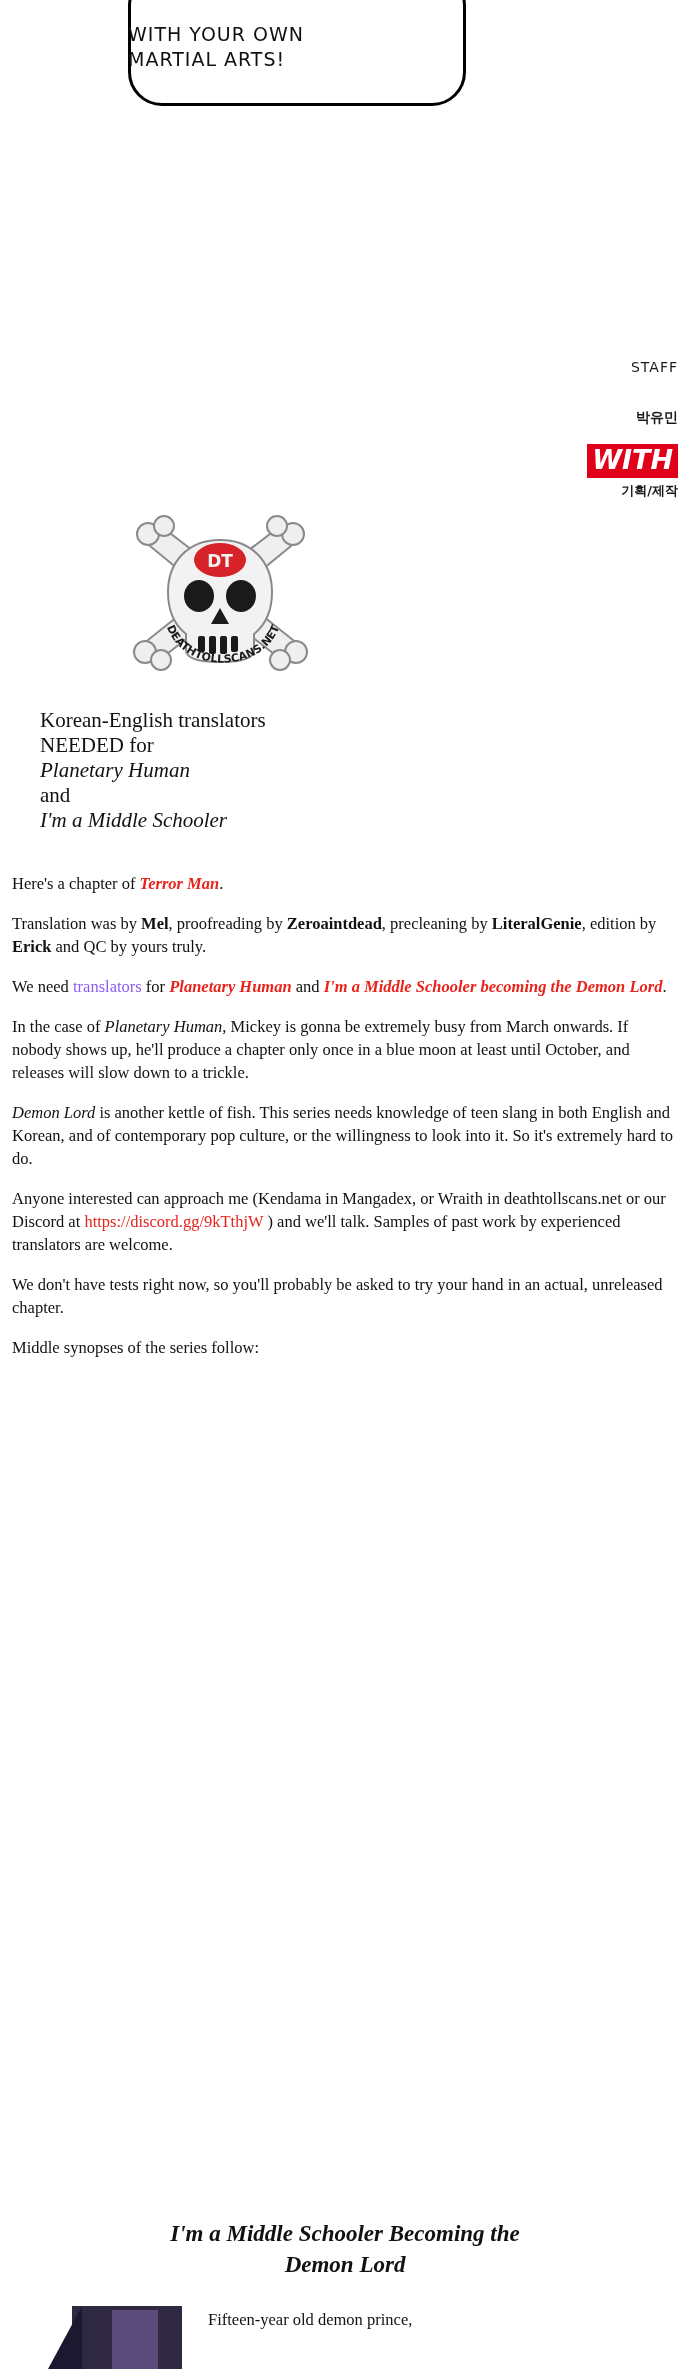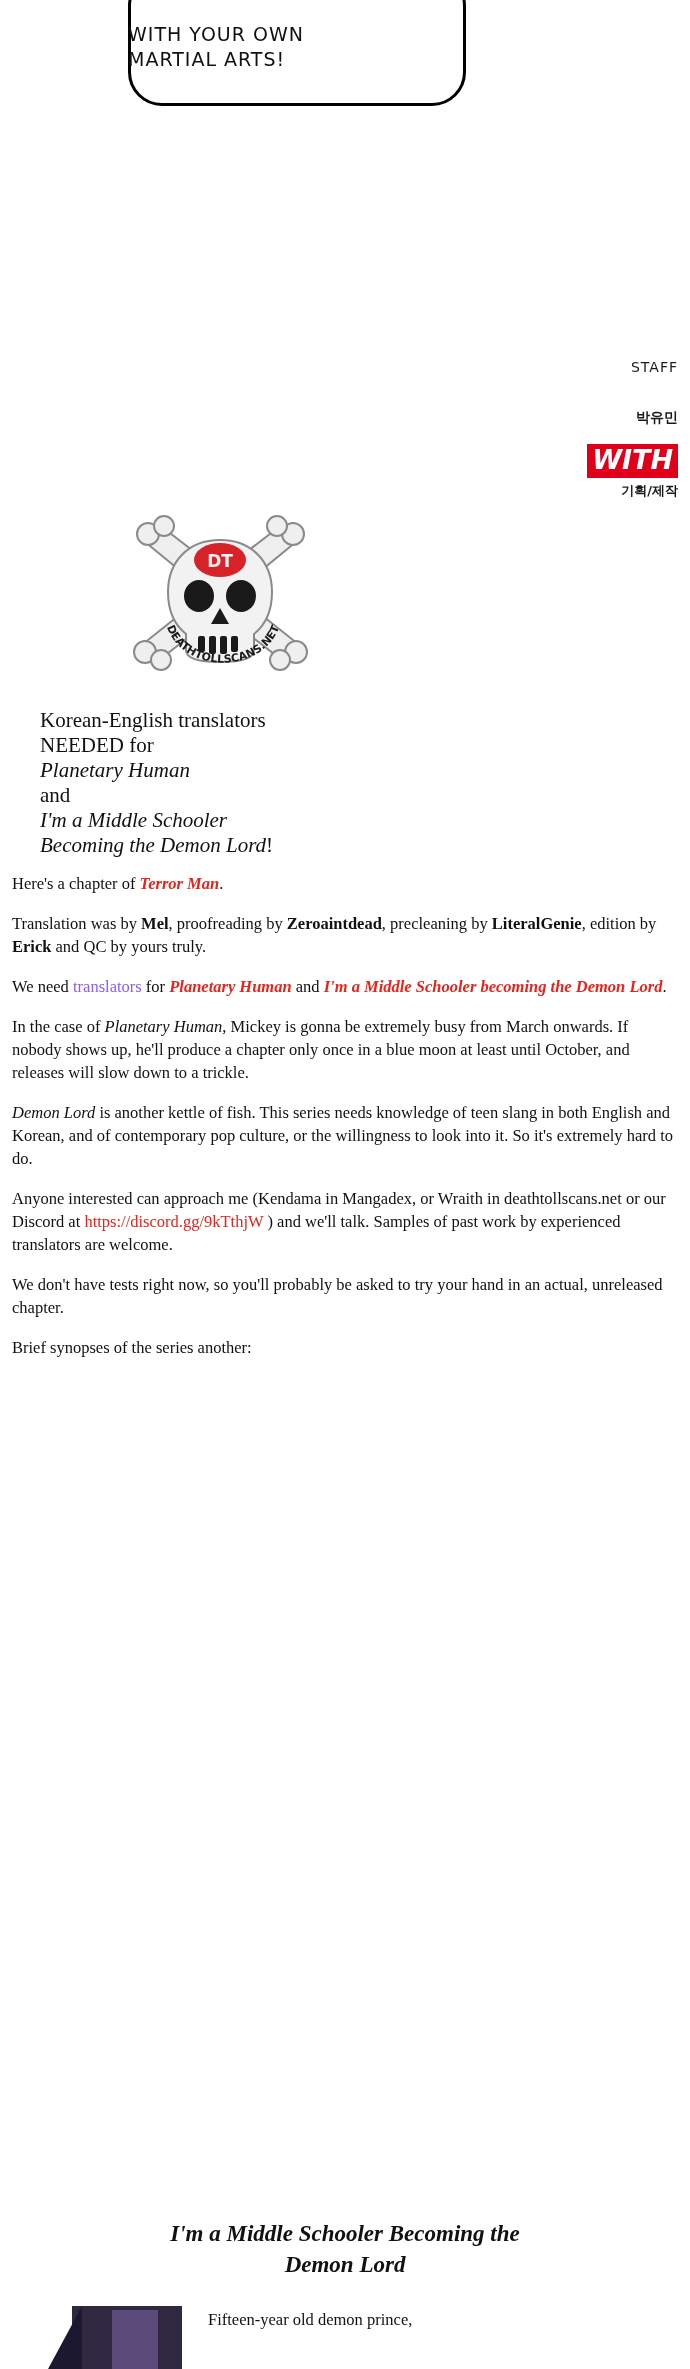--- a/index.html
+++ b/index.html
@@ -244,40 +244,39 @@
     </text>
   </svg>
 </div>
 
 <div class="headline">
   <div>Korean-English translators</div>
   <div>NEEDED for</div>
   <div class="it">Planetary Human</div>
   <div>and</div>
   <div class="it">I'm a Middle Schooler</div>
-  <div><span class="it">Becoming the Demon Lord</span><span>!</span></div>
 </div>
 
 <div class="body">
 
   <p><span>Here's a chapter of </span><span class="red-bi">Terror Man</span><span>.</span></p>
 
   <p><span>Translation was by </span><span class="b">Mel</span><span>, proofreading by </span><span class="b">Zeroaintdead</span><span>, precleaning by </span><span class="b">LiteralGenie</span><span>, edition by </span><span class="b">Erick</span><span> and QC by yours truly.</span></p>
 
   <p><span>We need </span><span class="purple">translators</span><span> for </span><span class="red-bi">Planetary Human</span><span> and </span><span class="red-bi">I'm a Middle Schooler becoming the Demon Lord</span><span>.</span></p>
 
   <p><span>In the case of </span><span class="i">Planetary Human</span><span>, Mickey is gonna be extremely busy from March onwards. If nobody shows up, he'll produce a chapter only once in a blue moon at least until October, and releases will slow down to a trickle.</span></p>
 
   <p><span class="i">Demon Lord</span><span> is another kettle of fish. This series needs knowledge of teen slang in both English and Korean, and of contemporary pop culture, or the willingness to look into it. So it's extremely hard to do.</span></p>
 
   <p><span>Anyone interested can approach me (Kendama in Mangadex, or Wraith in deathtollscans.net or our Discord at </span><span class="link">https://discord.gg/9kTthjW</span><span> ) and we'll talk. Samples of past work by experienced translators are welcome.</span></p>
 
   <p>We don't have tests right now, so you'll probably be asked to try your hand in an actual, unreleased chapter.</p>
 
-  <p>Brief synopses of the series another:</p>
+  <p>Middle synopses of the series follow:</p>
 </div>
 
 <div class="syn-title">
   <div>I'm a Middle Schooler Becoming the</div>
   <div>Demon Lord</div>
 </div>
 
 <div class="panel">
   <div class="panel-art">
     <div class="panel-shape-dark"></div>

